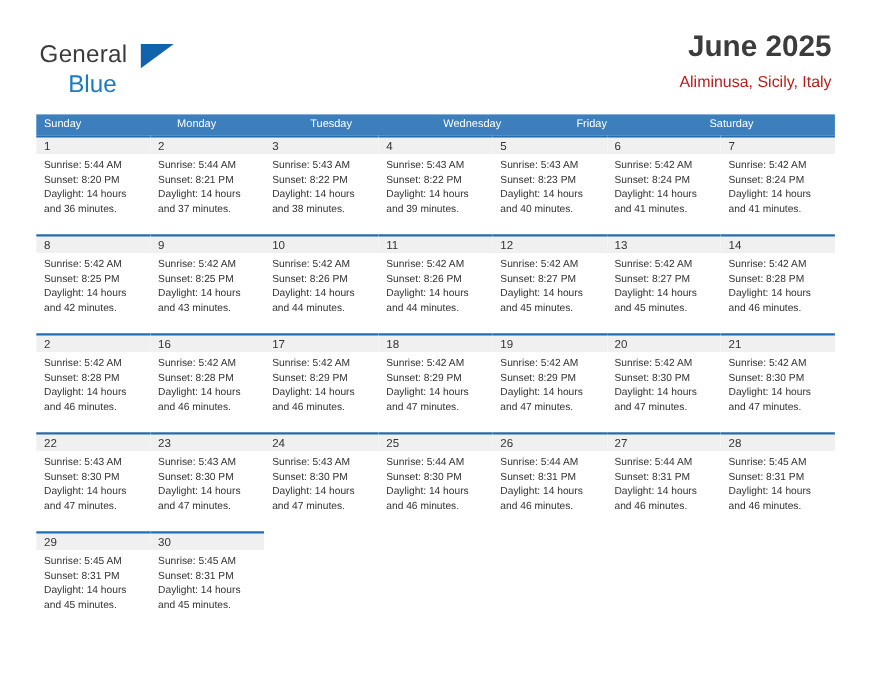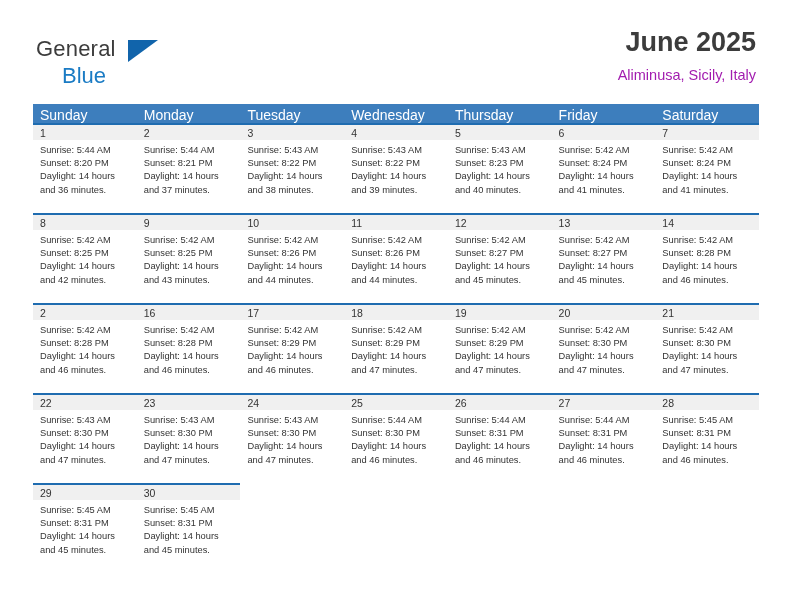--- a/index.html
+++ b/index.html
@@ -66,41 +66,41 @@
   .cal-title {
     font-size: 27px;
     color: #3c3c3c;
     font-weight: bold;
     line-height: 1.1;
     margin: 0;
     font-family: "Liberation Sans", sans-serif;
   }
   .cal-subtitle {
     font-size: 14.5px;
-    color: #a21caf;
+    color: #b91c1c;
     margin-top: 9px;
     font-family: "Liberation Sans", sans-serif;
   }
 
   
   .calendar {
     position: absolute;
     left: 33px;
     top: 104px;
     width: 726px;
   }
   .weekday-row {
     display: flex;
     background: #3d7ebd;
     height: 19px;
   }
   .weekday {
     flex: 1 1 0;
     color: #ffffff;
-    font-size: 14px;
+    font-size: 10px;
     padding: 4px 0 0 7px;
     line-height: 1;
     font-family: "Liberation Sans", sans-serif;
   }
 
   .week-row {
     display: flex;
     height: 90px;
   }
   .day-cell {
@@ -146,21 +146,20 @@
   </div>
 
 </div>
 
 <div class="calendar">
   <div class="weekday-row" id="weekday-row">
       <div class="weekday">Sunday</div>
       <div class="weekday">Monday</div>
       <div class="weekday">Tuesday</div>
       <div class="weekday">Wednesday</div>
-      <div class="weekday">Thursday</div>
       <div class="weekday">Friday</div>
       <div class="weekday">Saturday</div>
     </div>
   <div id="weeks-container">
       <div class="week-row">
         <div class="day-cell filled">
           <div class="day-num-bar">1</div>
           <div class="day-body">
             <div>Sunrise: 5:44 AM</div>
             <div>Sunset: 8:20 PM</div>

